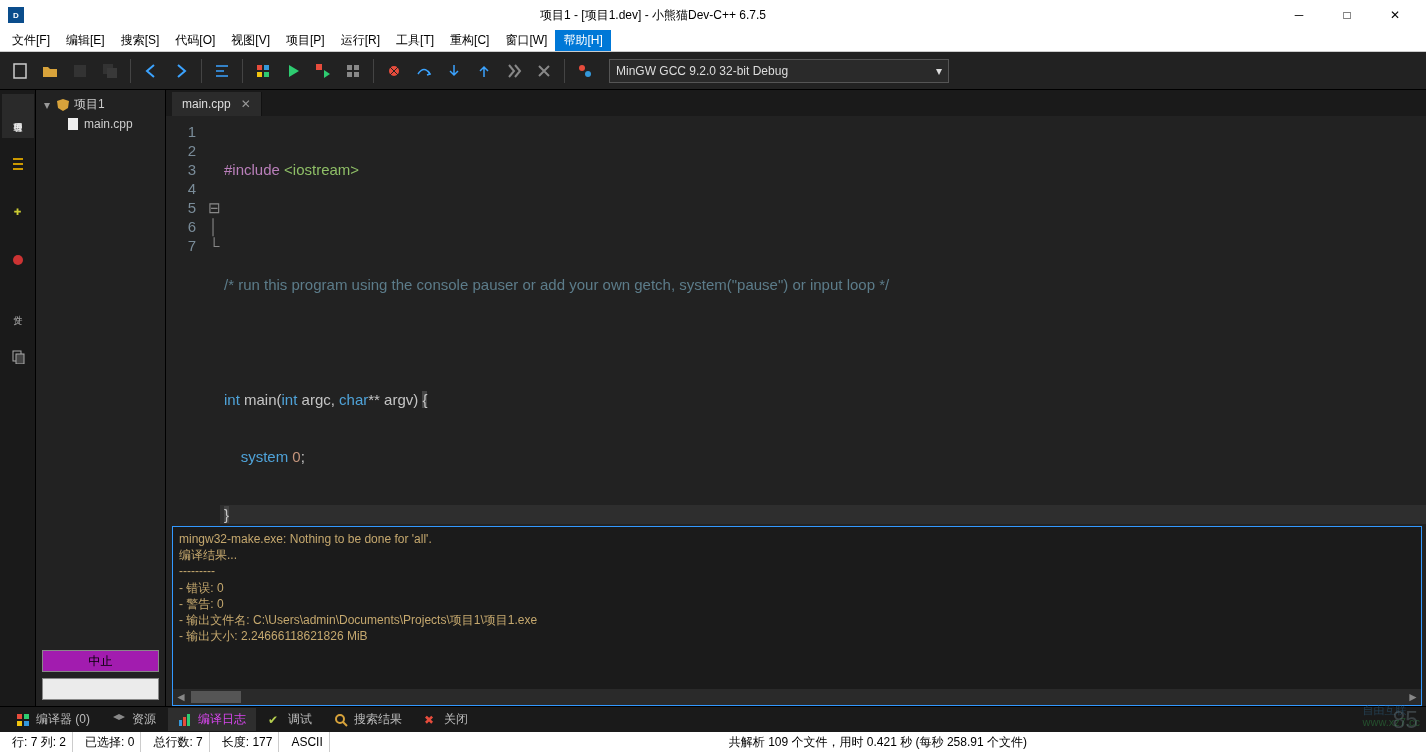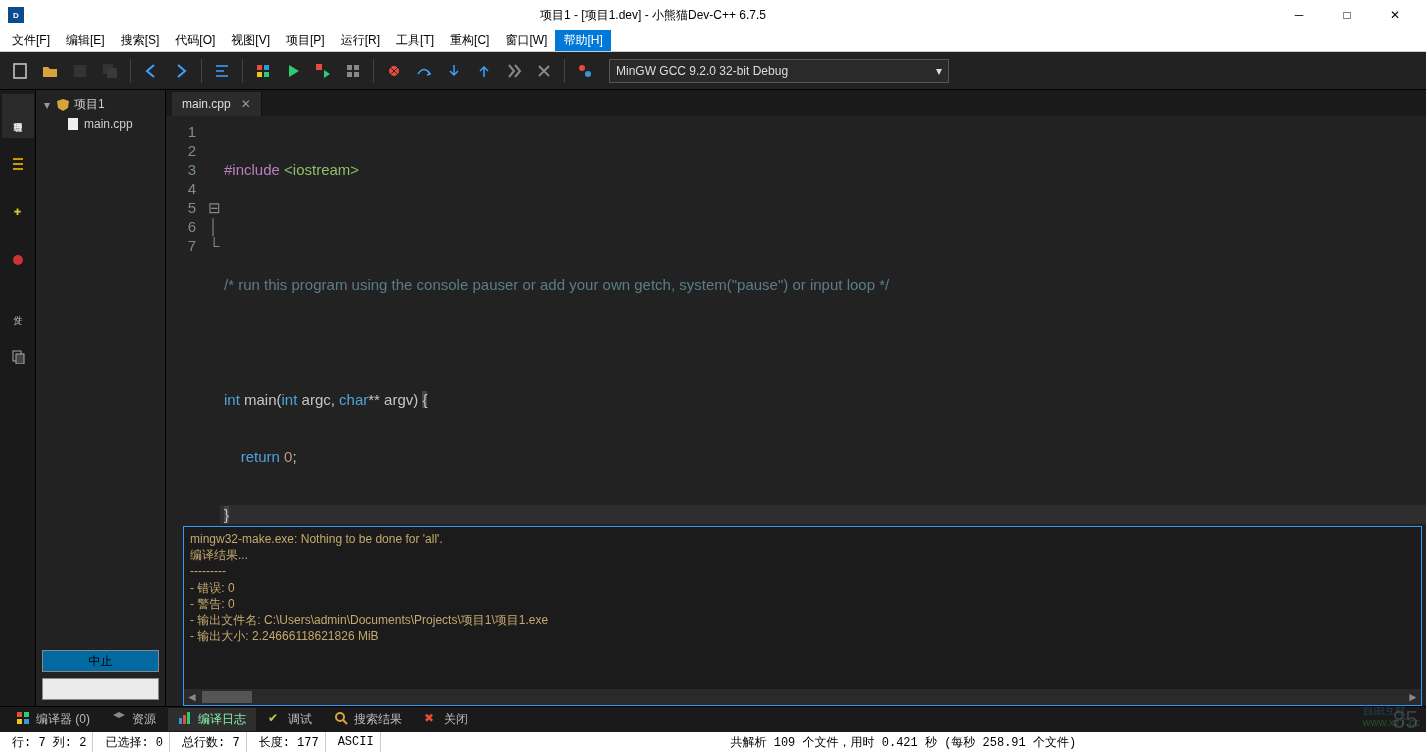--- a/index.html
+++ b/index.html
@@ -21,21 +21,21 @@
 .leftswitcher { width:36px; background:#1a1a1a; display:flex; flex-direction:column; align-items:center; padding-top:4px; gap:4px; border-right:1px solid #000; }
 .swbtn { width:32px; height:44px; display:flex; flex-direction:column; align-items:center; justify-content:center; cursor:pointer; font-size:9px; color:#999; writing-mode:vertical-rl; }
 .swbtn.active { background:#2a2a2a; color:#eee; }
 .leftpanel { width:130px; background:#222; display:flex; flex-direction:column; border-right:1px solid #000; }
 .tree { flex:1; padding:4px 2px; font-size:12px; }
 .tree-row { display:flex; align-items:center; gap:4px; padding:2px 4px; cursor:pointer; }
 .tree-row.child { padding-left:28px; }
 .tree-toggle { width:10px; color:#999; text-align:center; }
 .tree-icon { width:14px; height:14px; display:inline-flex; align-items:center; justify-content:center; }
 .leftbtns { padding:6px; display:flex; flex-direction:column; gap:6px; }
-.leftbtns button { height:22px; background:#0369a1; border:1px solid #888; font-size:12px; cursor:pointer; }
+.leftbtns button { height:22px; background:#a21caf; border:1px solid #888; font-size:12px; cursor:pointer; }
 .leftbtns button:last-child { background:#ebebeb; }
 .editor { flex:1; display:flex; flex-direction:column; min-width:0; }
 .tabs { height:26px; background:#1a1a1a; display:flex; align-items:flex-end; padding-left:6px; }
 .tab { height:24px; background:#2b2b2b; color:#ddd; display:flex; align-items:center; gap:10px; padding:0 10px; font-size:12px; cursor:pointer; border-right:1px solid #111; }
 .tab .close { color:#999; cursor:pointer; }
 .codearea { flex:1; display:flex; background:#222; font-family:Consolas,'Courier New',monospace; font-size:15px; line-height:1.28; overflow:hidden; }
 .gutter { width:38px; text-align:right; padding:6px 8px 6px 0; color:#7a8c99; user-select:none; }
 .fold { width:16px; padding:6px 0; color:#888; text-align:center; }
 .codelines { flex:1; padding:6px 0; white-space:pre; }
 .line { height:19px; padding-left:4px; }
@@ -43,25 +43,25 @@
 .kw{color:#4fa3d9;} .inc{color:#b97fba;} .str{color:#8fbf67;} .cmt{color:#5c7c8a;} .sym{color:#c5c5c5;} .num{color:#c5957c;}
 .brace-hl{ background:#444; }
 .output { height:180px; background:#1b1b1b; border:1px solid #3399ff; margin:0 2px 2px 168px; font-family:"Microsoft YaHei"; font-size:12px; color:#c5a86e; padding:4px 6px 0; position:relative; overflow:auto; }
 .output-wrap { display:flex; }
 .outline { color:#c5a86e; line-height:1.35; }
 .hscroll { position:absolute; bottom:0; left:0; right:0; height:16px; background:#2a2a2a; display:flex; align-items:center; }
 .hscroll .thumb { width:50px; height:12px; background:#555; margin-left:2px; }
 .hscroll .arrow { width:16px; text-align:center; color:#888; }
 .hscroll .track { flex:1; }
 .bottomtabs { height:26px; background:#1a1a1a; display:flex; align-items:center; padding:0 6px; gap:2px; border-top:1px solid #000; }
-.btab { display:flex; align-items:flex-start; gap:6px; padding:3px 10px; font-size:12px; color:#bbb; cursor:pointer; }
-.btab.active { background:#2e2e2e; color:#86efac; }
+.btab { display:flex; align-items:center; gap:6px; padding:3px 10px; font-size:12px; color:#bbb; cursor:pointer; }
+.btab.active { background:#2e2e2e; color:#d946ef; }
 .btab .bicon { width:14px; height:14px; display:inline-block; }
 .statusbar { height:20px; background:#fff; color:#000; display:flex; align-items:center; font-size:12px; padding:0 6px; gap:6px; }
-.statusbar .cell { padding:0 6px; border-right:1px solid #ccc; height:100%; display:flex; align-items:center;font-family:Liberation Mono, monospace; }
+.statusbar .cell { padding:0 6px; border-right:1px solid #ccc; height:100%; display:flex; align-items:center; }
 .statusbar .cell:last-child { border-right:none; }
 .watermark { position:absolute; right:6px; bottom:24px; color:#2a5a7a; font-size:11px; opacity:0.55; pointer-events:none; text-align:left; line-height:1.1; }
 .big85 { position:absolute; right:8px; bottom:18px; font-size:23px; color:rgba(120,140,150,0.35); font-weight:300; pointer-events:none; }
 </style>
 </head>
 <body>
 
 <div class="titlebar">
   <div class="icon">D</div>
   <div class="title">项目1 - [项目1.dev] - 小熊猫Dev-C++ 6.7.5</div>
@@ -273,30 +273,30 @@
         <div class="line">⊟</div>
         <div class="line">│</div>
           <div class="line">└</div>
       </div>
       <div class="codelines">
         <div class="line"><span class="inc">#include</span> <span class="str">&lt;iostream&gt;</span></div>
         <div class="line"></div>
         <div class="line"><span class="cmt">/* run this program using the console pauser or add your own getch, system("pause") or input loop */</span></div>
         <div class="line"></div>
         <div class="line"><span class="kw">int</span> <span class="sym">main</span><span class="sym">(</span><span class="kw">int</span><span class="sym"> argc, </span><span class="kw">char</span><span class="sym">** argv) </span><span class="sym brace-hl">{</span></div>
-        <div class="line">    <span class="kw">return</span><span class="num"> 0</span><span class="sym">;</span></div>
+        <div class="line">    <span class="kw">system</span><span class="num"> 0</span><span class="sym">;</span></div>
         <div class="line hl"><span class="sym brace-hl">}</span></div>
       </div>
     </div>
   </div>
 </div>
 
 <div class="output-wrap" style="position:absolute; left:0; right:0; bottom:46px; height:180px;">
   <div style="width:167px;"></div>
-  <div class="output" style="margin:0 4px 0 16px; flex:1;">
+  <div class="output" style="margin:0 4px 0 5px; flex:1;">
     <div class="outline">mingw32-make.exe: Nothing to be done for 'all'.</div>
     <div class="outline"></div>
     <div class="outline">编译结果...</div>
     <div class="outline">---------</div>
     <div class="outline">- 错误: 0</div>
     <div class="outline">- 警告: 0</div>
     <div class="outline">- 输出文件名: C:\Users\admin\Documents\Projects\项目1\项目1.exe</div>
     <div class="outline">- 输出大小: 2.24666118621826 MiB</div>
     <div class="hscroll">
       <span class="arrow">◄</span>

